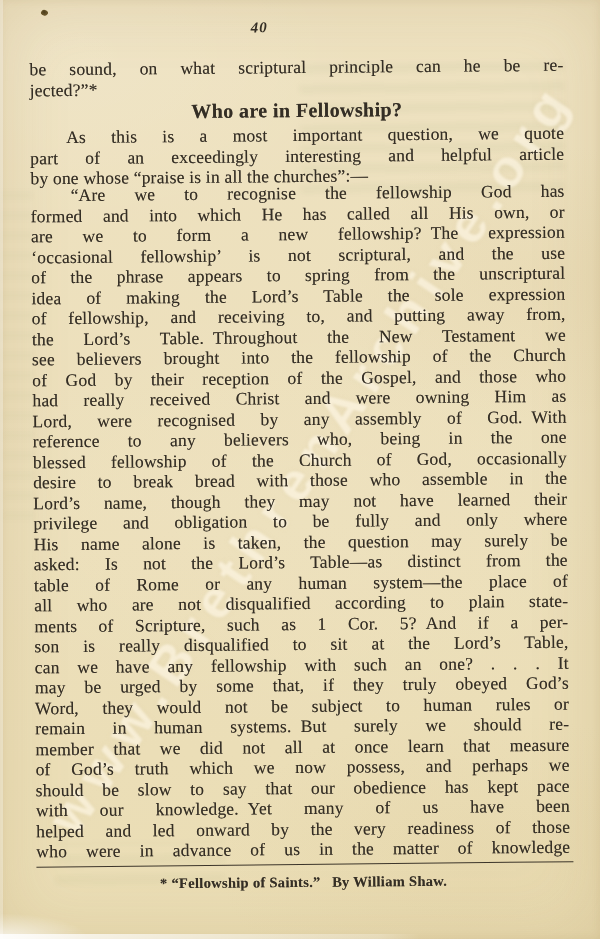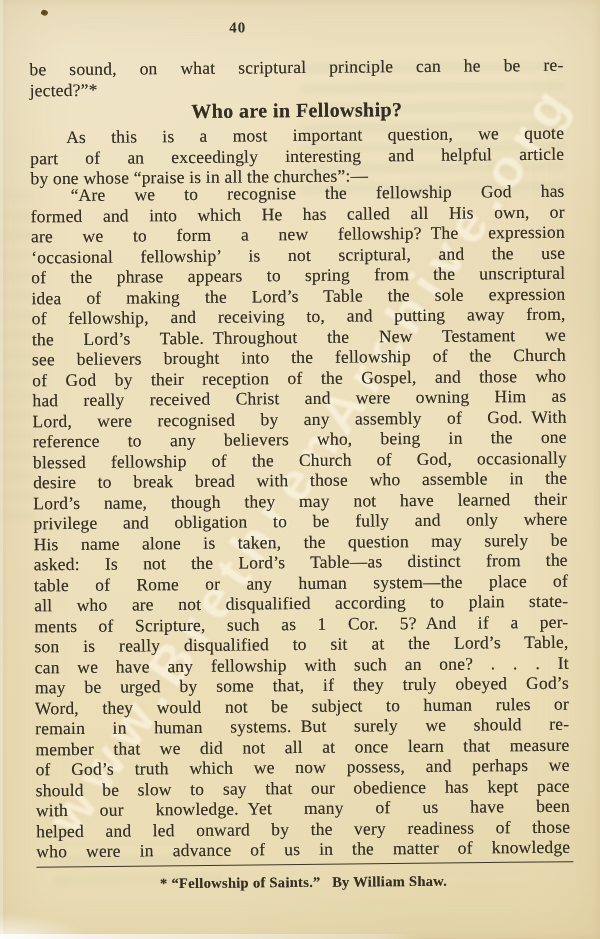--- a/index.html
+++ b/index.html
@@ -58,22 +58,22 @@
   }
   
   .content{
     position:absolute;inset:0;
     transform:rotate(-0.5deg);
     transform-origin:300px 470px;
     color:var(--ink);
   }
   .pagenum{
     position:absolute;left:233px;top:19px;width:60px;
-    text-align:left;
-    font-size:15px;font-weight:700;letter-spacing:1px;
+    text-align:center;
+    font-size:15px;font-weight:700;letter-spacing:1px;font-style:italic;
   }
   .block{
     position:absolute;left:33px;width:534px;
     font-size:17.5px;line-height:20.5px;letter-spacing:0.2px;
     text-shadow:0 0 0.4px rgba(52,46,37,0.55);
   }
   .block .line{text-align:justify;text-align-last:justify;white-space:normal;}
   .block .line.plain{text-align-last:left;}
   #opening{top:57px;}
   .heading{

